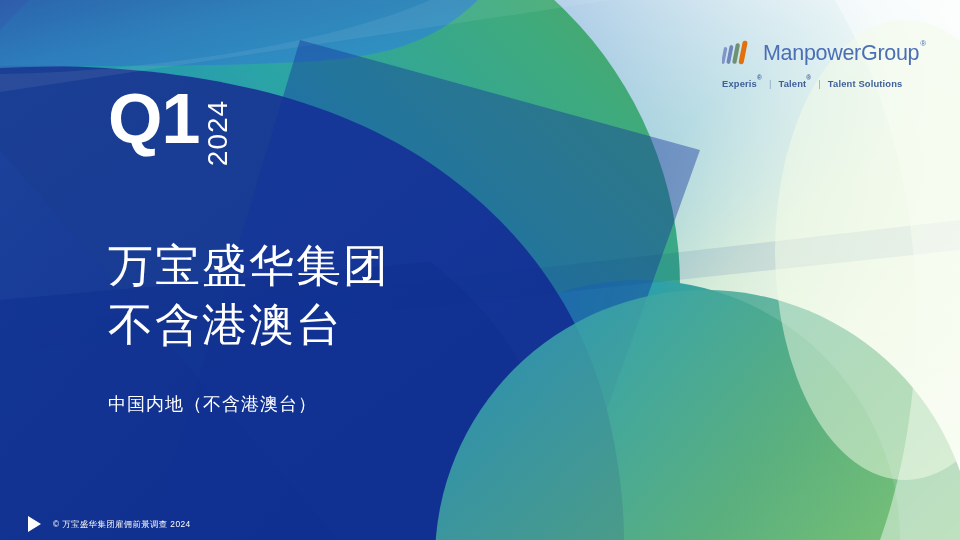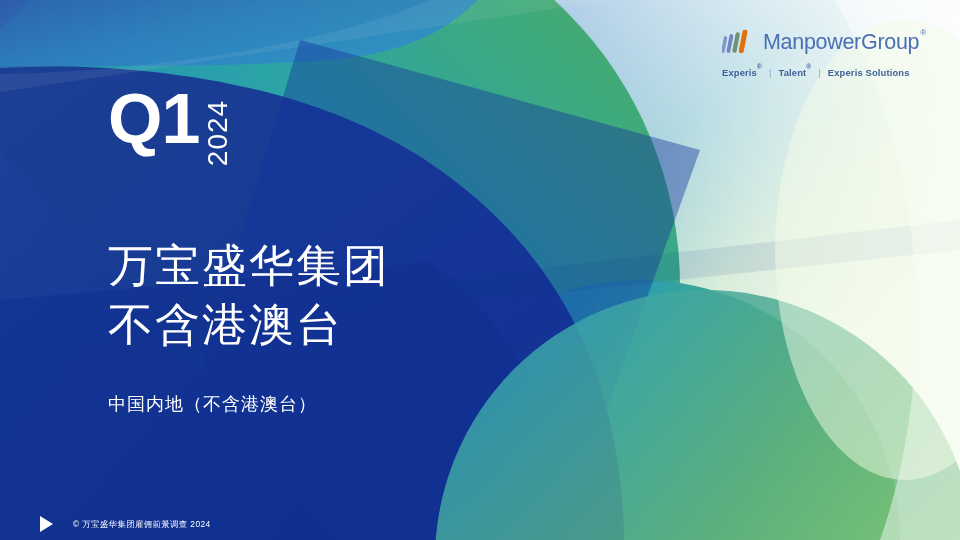--- a/index.html
+++ b/index.html
@@ -85,21 +85,21 @@
     font-size: 18px;
     color: #ffffff;
     font-weight: 400;
     letter-spacing: 1px;
   }
 
   
   .logo-block {
     position: absolute;
     left: 722px;
-    top: 29px;
+    top: 40px;
     width: 210px;
   }
   .logo-row {
     display: flex;
     align-items: center;
     gap: 7px;
   }
   .logo-mark {
     width: 34px;
     height: 26px;
@@ -139,25 +139,25 @@
   .logo-tagline .reg {
     font-size: 6.5px;
     vertical-align: super;
     position: relative;
     top: -3px;
   }
 
   
   .footer {
     position: absolute;
-    left: 40px;
+    left: 28px;
     bottom: 8px;
     display: flex;
     align-items: center;
-    gap: 20px;
+    gap: 12px;
   }
   .footer-play {
     width: 0;
     height: 0;
     border-left: 13px solid #ffffff;
     border-top: 8px solid transparent;
     border-bottom: 8px solid transparent;
     flex: 0 0 auto;
   }
   .footer-text {
@@ -304,21 +304,21 @@
       </svg>
       <div class="logo-word">
         <span>ManpowerGroup</span><span class="reg">®</span>
       </div>
     </div>
     <div class="logo-tagline">
       <span><span>Experis</span><span class="reg">®</span></span>
       <span class="sep">|</span>
       <span><span>Talent</span><span class="reg">®</span></span>
       <span class="sep">|</span>
-      <span>Experis Solutions</span>
+      <span>Talent Solutions</span>
     </div>
   </div>
 
   <div class="footer">
     <div class="footer-play"></div>
     <div class="footer-text">© 万宝盛华集团雇佣前景调查 2024</div>
   </div>
 
 </div>
 

